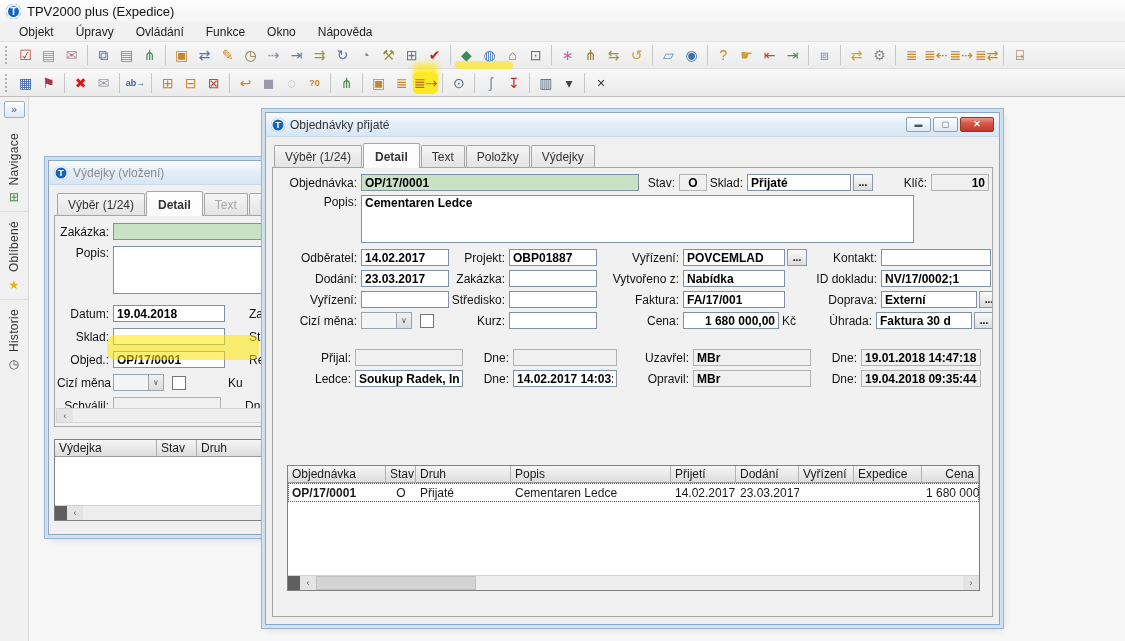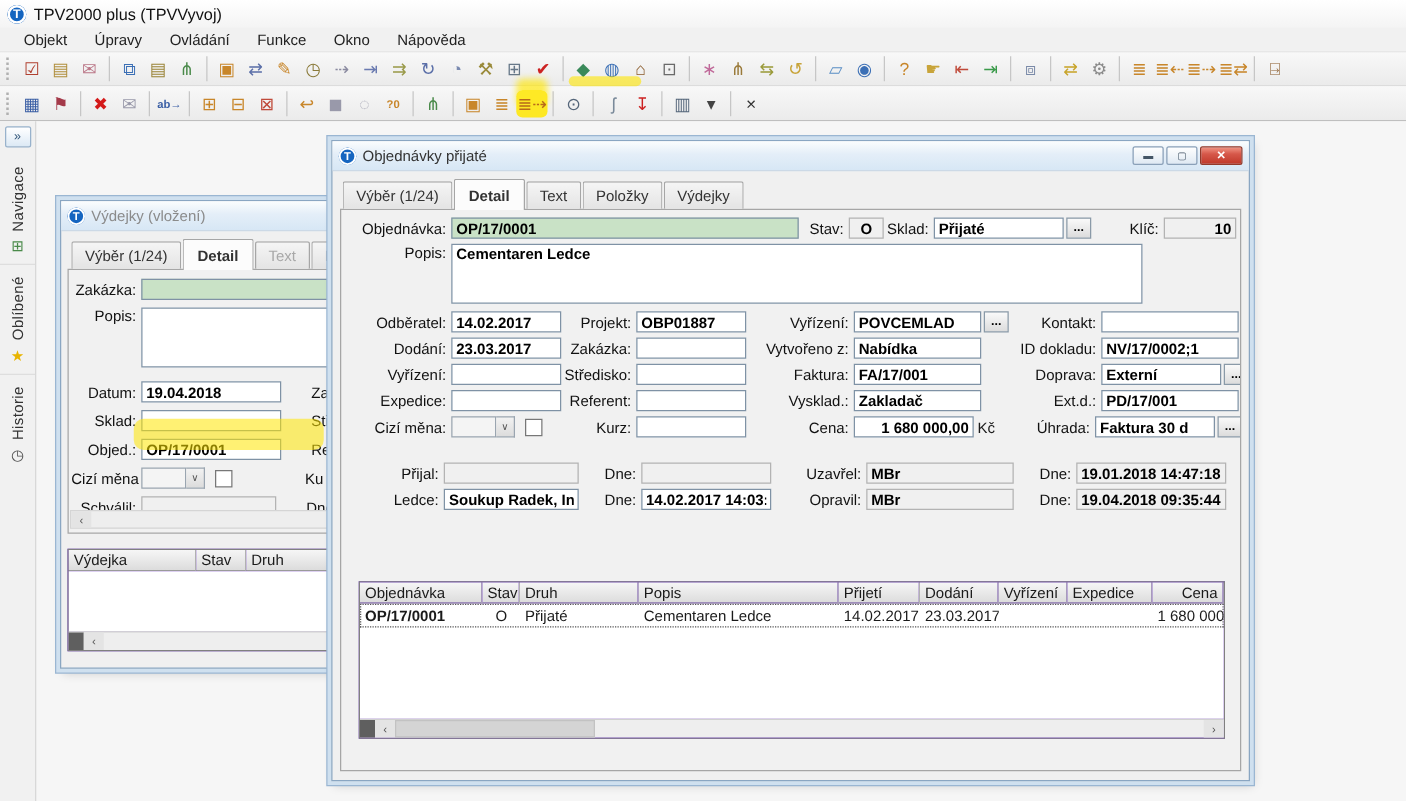--- a/index.html
+++ b/index.html
@@ -125,21 +125,21 @@
   .vhl { position:absolute; left:52px; top:119px; width:152px; height:25px;
     background:rgba(255,230,0,.55); border-radius:8px; pointer-events:none; z-index:4; }
 </style>
 </head>
 <body>
 
 <div id="screen">
 
   <div class="app-titlebar">
     <span class="app-ico">T</span>
-    <span class="app-title">TPV2000 plus (TPVVyvoj)</span>
+    <span class="app-title">TPV2000 plus (Expedice)</span>
   </div>
 
   <div class="menubar">
     <span class="mitem">Objekt</span>
     <span class="mitem">Úpravy</span>
     <span class="mitem">Ovládání</span>
     <span class="mitem">Funkce</span>
     <span class="mitem">Okno</span>
     <span class="mitem">Nápověda</span>
   </div>
@@ -292,21 +292,21 @@
           <input class="inp vi112" value="OP/17/0001" style="">
           <span class="cutlbl">Refere</span>
         </div>
         <div class="vrow">
           <span class="lbl vlbl">Cizí měna</span>
           <span class="combo">
             <span class="cinp"></span>
             <span class="cbtn">∨</span>
           </span>
           <span class="chk"></span>
-          <span class="cutlbl" style="margin-left:58px">Ku</span>
+          <span class="cutlbl" style="margin-left:42px">Ku</span>
         </div>
         <div class="vrow">
           <span class="lbl vlbl">Schválil:</span>
           <input class="inp gray vi108" value="" style="">
           <span class="cutlbl">Dne</span>
         </div>
         <div class="vscroll">
           <span class="sarr">‹</span>
           <span class="strack"></span>
         </div>
@@ -391,30 +391,20 @@
             <input class="inp iw88" value="" style="">
             <span class="lbl lw60">Středisko:</span>
             <input class="inp iw88" value="" style="">
             <span class="lbl lw86">Faktura:</span>
             <input class="inp iw102" value="FA/17/001" style="">
             <span class="lbl lw74" style="margin-left:22px">Doprava:</span>
             <input class="inp iw96" value="Externí" style="">
             <button class="btn3">...</button>
           </div>
 
-          <div class="frow">
-            <span class="lbl lw82">Expedice:</span>
-            <input class="inp iw88" value="" style="">
-            <span class="lbl lw60">Referent:</span>
-            <input class="inp iw88" value="" style="">
-            <span class="lbl lw86">Vysklad.:</span>
-            <input class="inp iw102" value="Zakladač" style="">
-            <span class="lbl lw74" style="margin-left:22px">Ext.d.:</span>
-            <input class="inp iw110" value="PD/17/001" style="">
-          </div>
 
           <div class="frow">
             <span class="lbl lw82">Cizí měna:</span>
             <span class="combo">
               <span class="cinp"></span>
               <span class="cbtn">∨</span>
             </span>
             <span class="chk" style="margin-right:15px"></span>
             <span class="lbl lw60">Kurz:</span>
             <input class="inp iw88" value="" style="">

